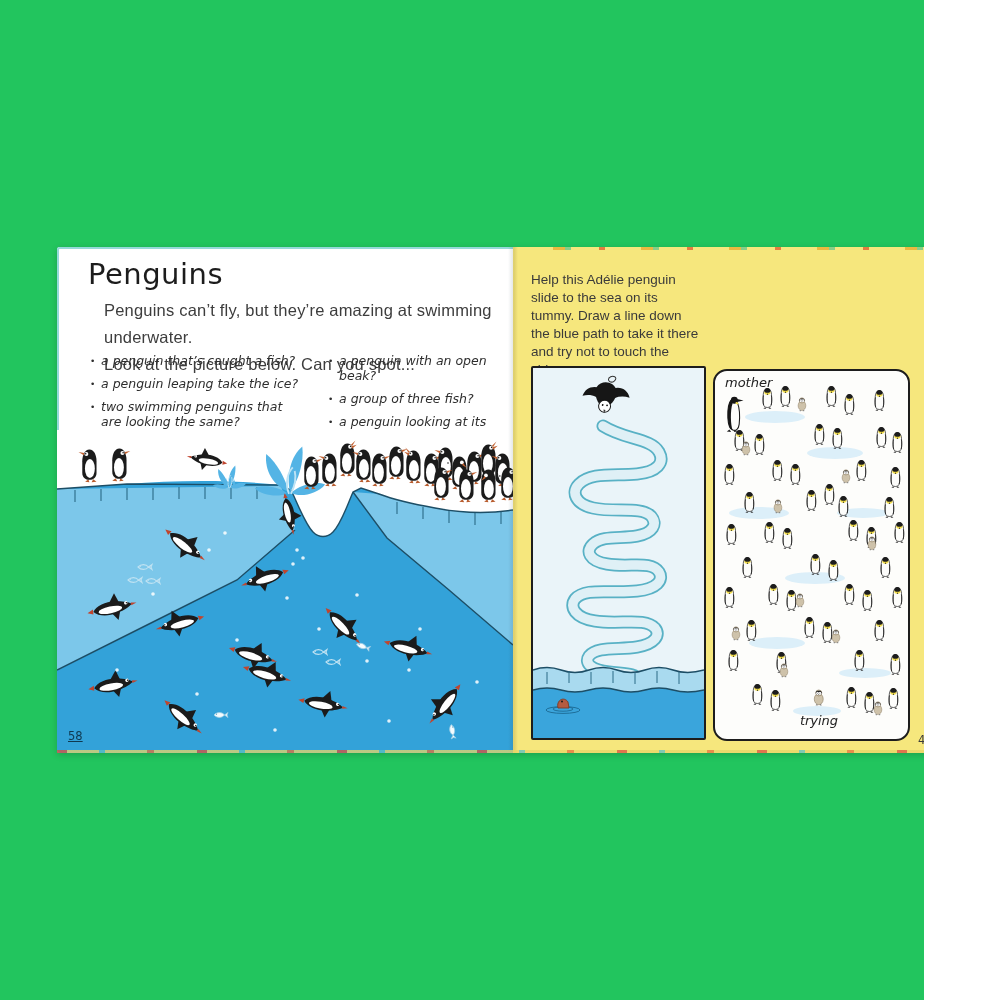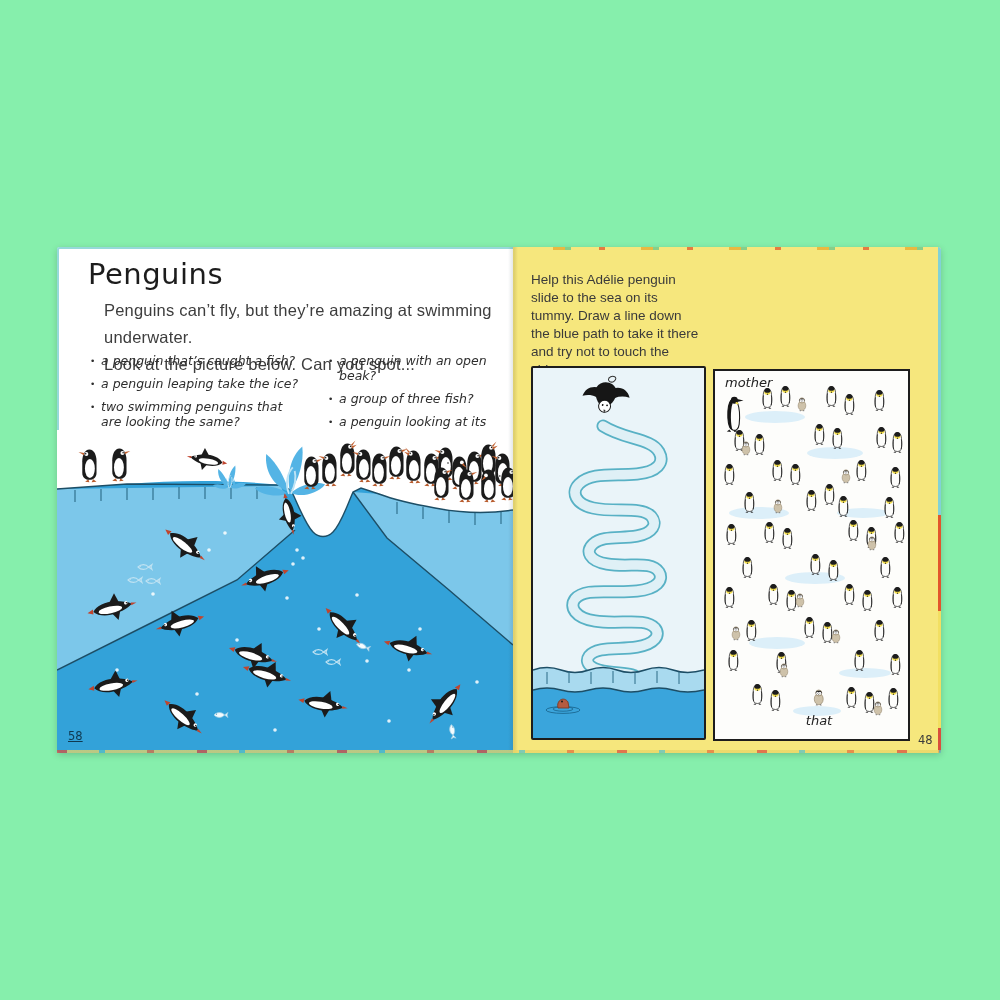--- a/index.html
+++ b/index.html
@@ -1,16 +1,16 @@
 <!DOCTYPE html>
 <html><head>
 <meta charset="utf-8">
 <style>
   html,body{margin:0;padding:0;background:#ffffff;}
-  .stage{position:relative;width:1000px;height:1000px;background:#86efac;overflow:hidden;
+  .stage{position:relative;width:924px;height:1000px;background:#22c55e;overflow:hidden;
          font-family:"Liberation Sans",sans-serif;}
   .spread{position:absolute;left:57px;top:247px;width:884px;height:506px;
           border-radius:3px;box-shadow:0 2px 7px rgba(0,0,0,.18);}
   .page-left{position:absolute;left:0;top:0;width:456px;height:506px;background:#ffffff;
              border-radius:3px 0 0 3px;overflow:hidden;
              box-shadow:inset 2px 0 0 #96d9da, inset 0 2px 0 #96d9da;}
   .page-right{position:absolute;left:456px;top:0;width:428px;height:506px;background:#F6E77D;
               border-radius:0 3px 3px 0;overflow:hidden;}
   .gutter{position:absolute;left:451px;top:0;width:10px;height:506px;pointer-events:none;
           background:linear-gradient(90deg,rgba(0,0,0,0) 0,rgba(40,70,85,.10) 40%,rgba(95,75,20,.16) 60%,rgba(0,0,0,0) 100%);}
@@ -40,21 +40,21 @@
   
   .ill{position:absolute;left:0;top:183px;width:456px;height:323px;}
 
   
   .instr{position:absolute;top:24px;font-size:13.5px;line-height:18px;color:#3a3a3a;}
   .instr-maze{left:18px;width:172px;}
   .instr-colony{left:201px;width:200px;}
   .maze-panel{position:absolute;left:18px;top:119px;width:171px;height:370px;background:#EAF4F9;
               border:2px solid #1d1d1d;border-radius:2px;}
   .colony-panel{position:absolute;left:200px;top:122px;width:193px;height:368px;background:#FDFDFB;
-                border:2px solid #1d1d1d;border-radius:0;}
+                border:2px solid #1d1d1d;border-radius:14px;}
   .panel-label{position:absolute;font-family:"DejaVu Sans",sans-serif;font-style:italic;
                font-size:13px;color:#222;}
   .label-mother{left:10px;top:4px;}
   .label-chick{left:76px;top:342px;width:56px;text-align:center;}
   svg.fill{position:absolute;left:0;top:0;width:100%;height:100%;}
 </style>
 </head>
 <body>
 
 <svg width="0" height="0" style="position:absolute" aria-hidden="true">
@@ -354,21 +354,21 @@
             <use href="#g-chick" xlink:href="#g-chick" transform="translate(58,128) scale(0.62)"></use>
             <use href="#g-chick" xlink:href="#g-chick" transform="translate(152,165) scale(0.62)"></use>
             <use href="#g-chick" xlink:href="#g-chick" transform="translate(80,222) scale(0.62)"></use>
             <use href="#g-chick" xlink:href="#g-chick" transform="translate(16,255) scale(0.62)"></use>
             <use href="#g-chick" xlink:href="#g-chick" transform="translate(116,258) scale(0.62)"></use>
             <use href="#g-chick" xlink:href="#g-chick" transform="translate(64,292) scale(0.62)"></use>
             <use href="#g-chick" xlink:href="#g-chick" transform="translate(158,330) scale(0.62)"></use>
             <use href="#g-chick" xlink:href="#g-chick" transform="translate(98,318) scale(0.72)"></use>
           </svg>
         <div class="panel-label label-mother">mother</div>
-        <div class="panel-label label-chick">that</div>
+        <div class="panel-label label-chick">trying</div>
       </div>
 
       <div class="page-num pn-59">48</div>
     </div>
 
     <div class="gutter"></div>
     <div class="edge-bottom-flecks"></div>
   </div>
 </div>
 

